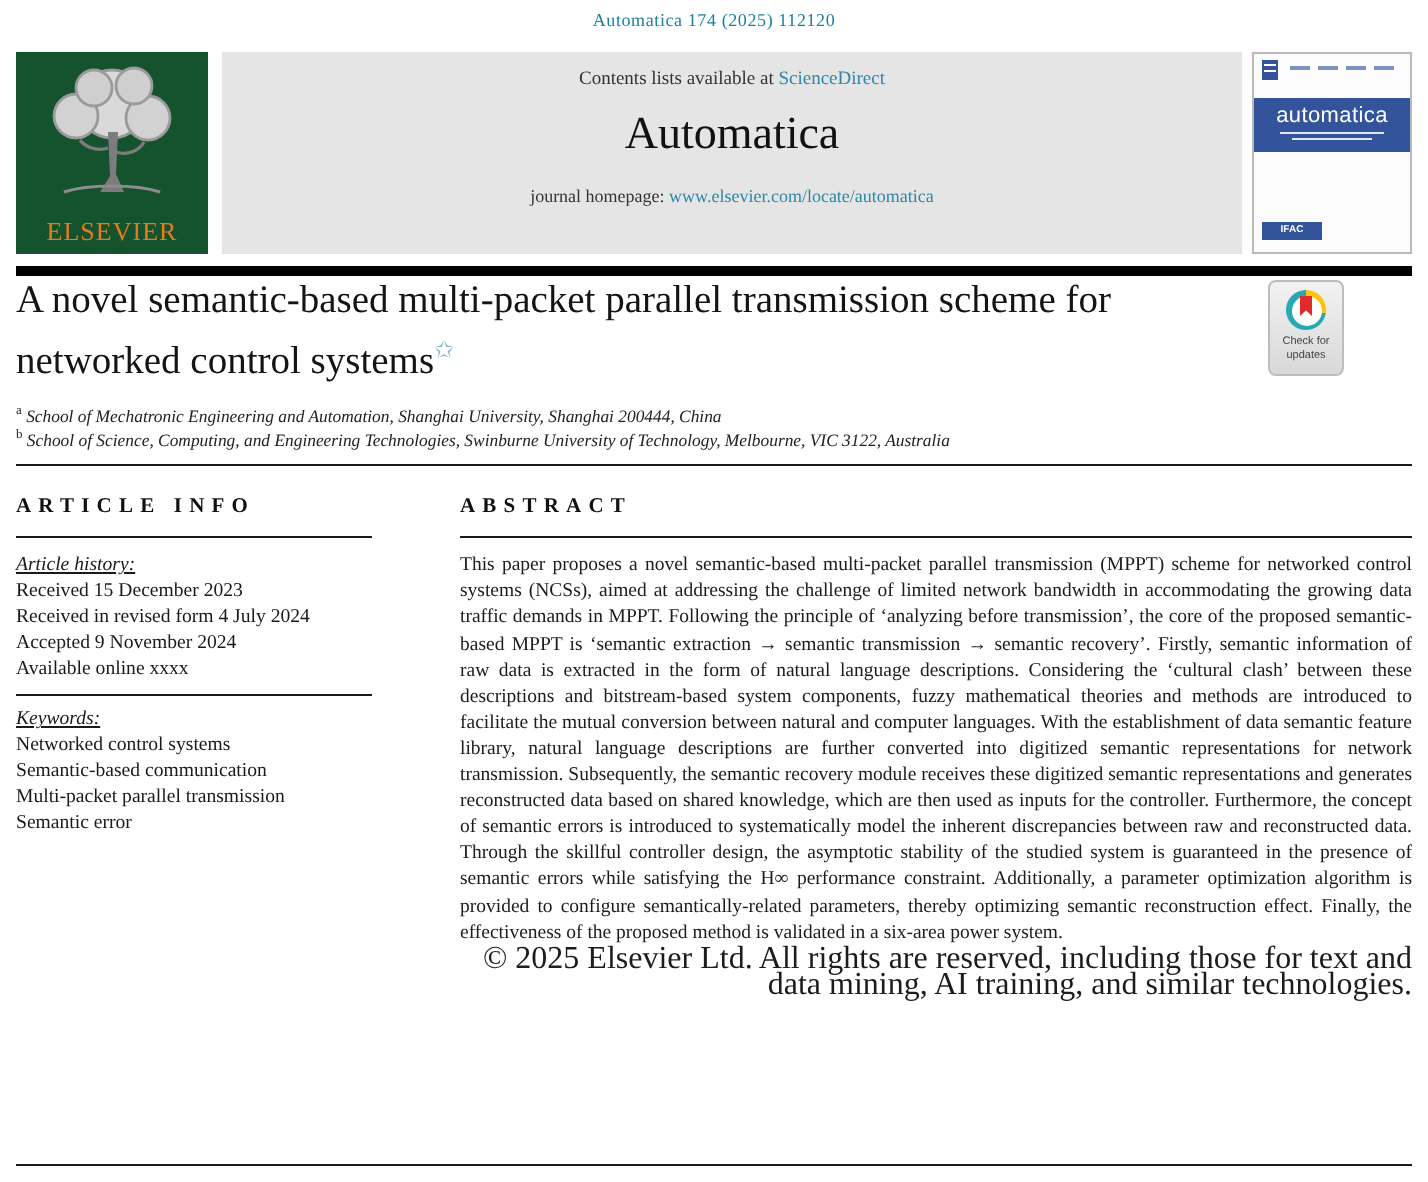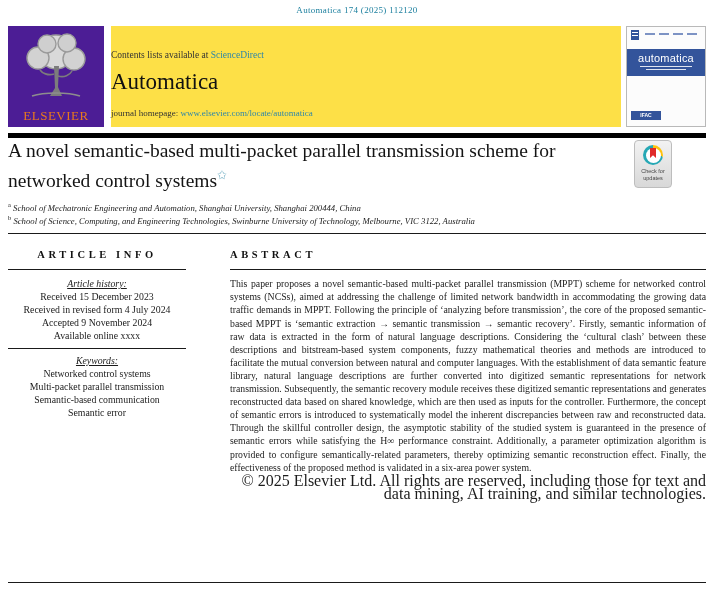--- a/index.html
+++ b/index.html
@@ -9,24 +9,24 @@
     font-family:"Liberation Serif","DejaVu Serif",serif;
     color:#1a1a1a; position:relative; overflow:hidden;
   }
   .page { position:relative; width:714px; height:584px; padding:0 8px; }
 
   
   .citation { text-align:center; font-size:9px; color:#1b7f9e; padding-top:5px; letter-spacing:.3px; }
 
   
   .header { display:flex; margin-top:11px; height:101px; }
-  .els-logo { width:96px; position:relative; background:#4c1d95; }
+  .els-logo { width:96px; position:relative; background:#14532d; }
   .els-logo svg { display:block; margin:0 auto; }
   .els-word { text-align:center; font-size:13px; color:#e8791d; letter-spacing:.5px; margin-top:-2px; font-family:"Liberation Serif",serif; }
-  .banner { flex:1; background:#fde047; padding-top:24px; margin-left:7px; }
+  .banner { flex:1; background:#e5e5e5; text-align:center; padding-top:9px; margin-left:7px; }
   .contents-line { font-size:9.5px; color:#333; }
   .link { color:#2e86a8; }
   .journal-name { font-size:23px; margin-top:9px; color:#111; }
   .homepage-line { font-size:9px; color:#333; margin-top:13px; }
   .cover { width:80px; margin-left:5px; border:1px solid #b9b9b9; background:#fcfcfc; position:relative; }
   .cover-crest { position:absolute; top:3px; left:4px; width:8px; height:10px; background:#33549b; }
   .cover-crest:before { content:""; position:absolute; left:1px; top:2px; right:1px; height:1px; background:#fff; box-shadow:0 3px 0 #fff; }
   .cover-topline { position:absolute; top:6px; left:18px; right:4px; height:2px;
     background:repeating-linear-gradient(90deg,#7d93c4 0 10px,transparent 10px 14px); }
   .cover-band { position:absolute; top:22px; left:0; right:0; height:27px; background:#33549b; text-align:center; padding-top:3px; }
@@ -53,21 +53,21 @@
 
   
   .authors { margin-top:13px; font-size:13.5px; color:#1b7f9e; }
   .authors sup { font-size:8.5px; }
   .affiliations { margin-top:7px; font-size:8.7px; font-style:italic; color:#222; line-height:10.5px; }
   .affiliations sup { font-size:6.5px; font-style:normal; }
   .rule-full { border-top:1.2px solid #1a1a1a; margin-top:7px; }
 
   
   .columns { display:flex; margin-top:15px; }
-  .col-left { width:178px; margin-right:44px; flex:none;text-align:center; }
+  .col-left { width:178px; margin-right:44px; flex:none; }
   .col-right { flex:1; }
   .sec-heading { font-size:10.5px; font-weight:600; letter-spacing:3.6px; color:#111; }
   .sec-rule { border-top:1px solid #1a1a1a; margin-top:9px; }
   .info-block { margin-top:7px; font-size:9.8px; line-height:13px; }
   .info-label { font-style:italic;text-decoration:underline; }
   .info-rule { border-top:1px solid #1a1a1a; margin:6px 0 5px; }
   .abstract-text { margin-top:7px; font-size:9.75px; line-height:13.1px; text-align:justify; color:#1c1c1c; }
   .copyright { font-size:16px; line-height:13.1px; text-align:right; color:#1c1c1c; }
   .bottom-rule { position:absolute; left:8px; right:8px; top:582px; border-top:1.2px solid #1a1a1a; }
 </style>
@@ -151,22 +151,22 @@
             <div>Received in revised form 4 July 2024</div>
             <div>Accepted 9 November 2024</div>
             <div>Available online xxxx</div>
           </div>
       </div>
       <div class="info-rule"></div>
       <div class="info-block" style="margin-top:0;">
         <div class="info-label">Keywords:</div>
         <div id="keywords-list">
             <div>Networked control systems</div>
+            <div>Semantic-based communication</div>
             <div>Multi-packet parallel transmission</div>
-            <div>Semantic-based communication</div>
             <div>Semantic error</div>
           </div>
       </div>
     </div>
 
     <div class="col-right">
       <div class="sec-heading">ABSTRACT</div>
       <div class="sec-rule"></div>
       <p class="abstract-text">This paper proposes a novel semantic-based multi-packet parallel transmission (MPPT) scheme for networked control systems (NCSs), aimed at addressing the challenge of limited network bandwidth in accommodating the growing data traffic demands in MPPT. Following the principle of ‘analyzing before transmission’, the core of the proposed semantic-based MPPT is ‘semantic extraction → semantic transmission → semantic recovery’. Firstly, semantic information of raw data is extracted in the form of natural language descriptions. Considering the ‘cultural clash’ between these descriptions and bitstream-based system components, fuzzy mathematical theories and methods are introduced to facilitate the mutual conversion between natural and computer languages. With the establishment of data semantic feature library, natural language descriptions are further converted into digitized semantic representations for network transmission. Subsequently, the semantic recovery module receives these digitized semantic representations and generates reconstructed data based on shared knowledge, which are then used as inputs for the controller. Furthermore, the concept of semantic errors is introduced to systematically model the inherent discrepancies between raw and reconstructed data. Through the skillful controller design, the asymptotic stability of the studied system is guaranteed in the presence of semantic errors while satisfying the H∞ performance constraint. Additionally, a parameter optimization algorithm is provided to configure semantically-related parameters, thereby optimizing semantic reconstruction effect. Finally, the effectiveness of the proposed method is validated in a six-area power system.</p>
       <div class="copyright">© 2025 Elsevier Ltd. All rights are reserved, including those for text and data mining, AI training, and similar technologies.</div>

